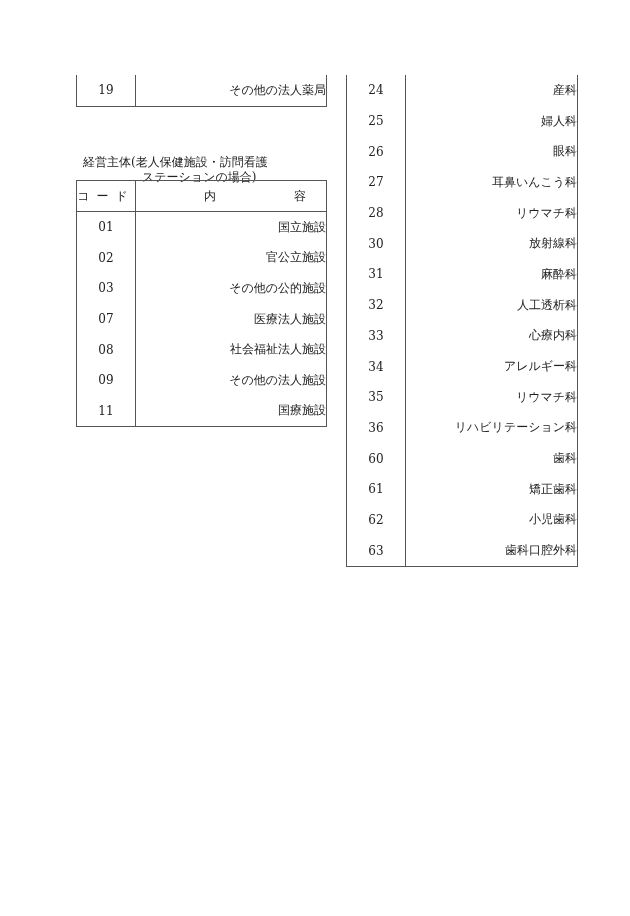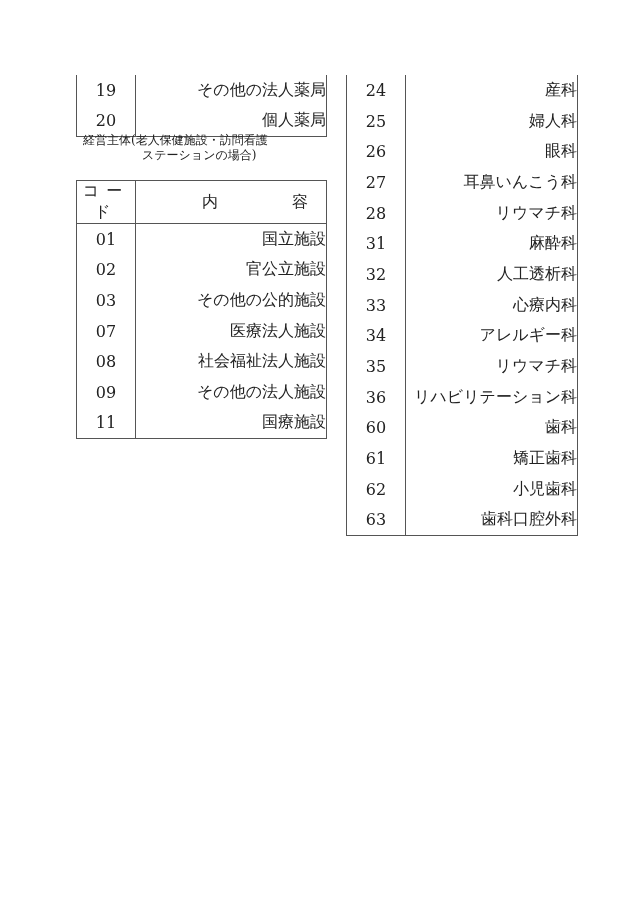--- a/index.html
+++ b/index.html
@@ -1,27 +1,27 @@
 <!DOCTYPE html>
 <html><head>
 <meta charset="utf-8">
 <style>
   html, body { margin:0; padding:0; background:#ffffff; }
   body { width:630px; height:916px; position:relative; overflow:hidden;
          font-family: "DejaVu Serif", "Liberation Serif", serif; color:#222; }
-  .tbl { position:absolute; border-collapse:collapse; font-size:16px; }
+  .tbl { position:absolute; border-collapse:collapse; font-size:12px; }
   .tbl td, .tbl th { padding:0; font-weight:normal; }
   .code { text-align:center; border-right:1px solid #555; }
   .name { text-align:right; padding-left:8px !important; }
   
   #t1 { left:76px; top:75px; width:251px; border-left:1px solid #555; border-right:1px solid #555; border-bottom:1px solid #555; }
   #t1 td { height:30.5px; }
   #t1 .code { width:58px; }
   
-  #heading { position:absolute; left:83px; top:133px; font-size:12px; line-height:15px; }
+  #heading { position:absolute; left:83px; top:155px; font-size:12px; line-height:15px; }
   #heading .l2 { padding-left:59px; display:block; }
   
   #t2 { left:76px; top:180px; width:251px; border:1px solid #555; }
   #t2 th { height:30px; border-bottom:1px solid #555;margin-left:11px; }
   #t2 th.code { letter-spacing:7px; }
   #t2 th.name { text-align:center; padding-left:0 !important; }
   #t2 th.name span.a { display:inline-block; width:90px; text-align:left; padding-left:48px; }
   #t2 td { height:30.6px; }
   #t2 .code { width:58px; }
   
@@ -30,24 +30,20 @@
   #t3 .code { width:58px; }
 </style>
 </head>
 <body>
 
 <table id="t1" class="tbl">
   <tbody>
     <tr>
       <td class="code">19</td>
       <td class="name">その他の法人薬局</td>
-    </tr>
-    <tr>
-      <td class="code">20</td>
-      <td class="name">個人薬局</td>
     </tr>
   </tbody>
 </table>
 
 <div id="heading">
   <span>経営主体(老人保健施設・訪問看護</span>
   <span class="l2">ステーションの場合)</span>
 </div>
 
 <table id="t2" class="tbl">
@@ -105,20 +101,24 @@
       </tr>
     <tr>
         <td class="code">27</td>
         <td class="name">耳鼻いんこう科</td>
       </tr>
     <tr>
         <td class="code">28</td>
         <td class="name">リウマチ科</td>
       </tr>
     <tr>
+        <td class="code">30</td>
+        <td class="name">放射線科</td>
+      </tr>
+    <tr>
         <td class="code">31</td>
         <td class="name">麻酔科</td>
       </tr>
     <tr>
         <td class="code">32</td>
         <td class="name">人工透析科</td>
       </tr>
     <tr>
         <td class="code">33</td>
         <td class="name">心療内科</td>

